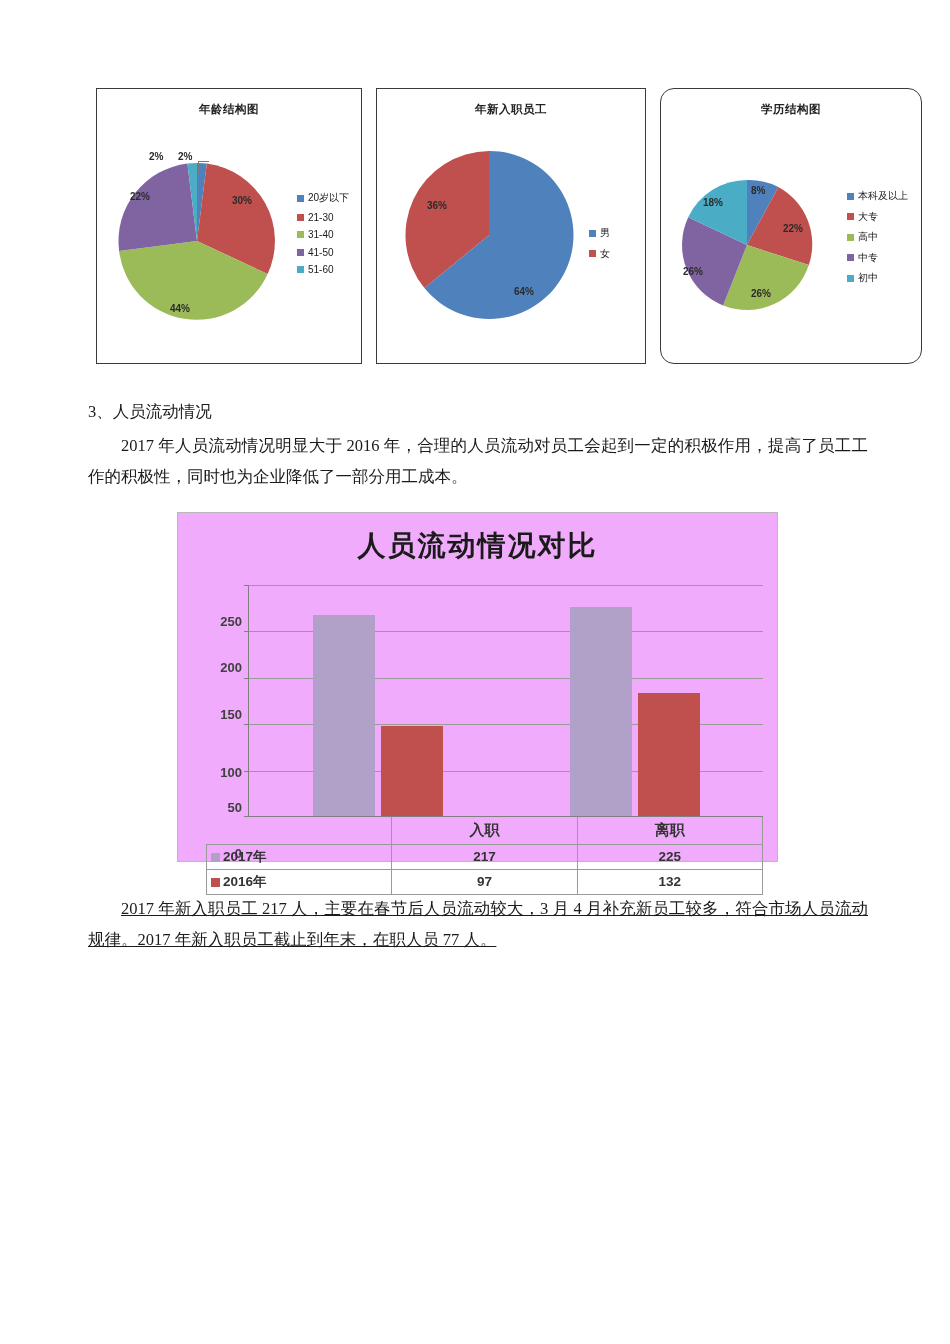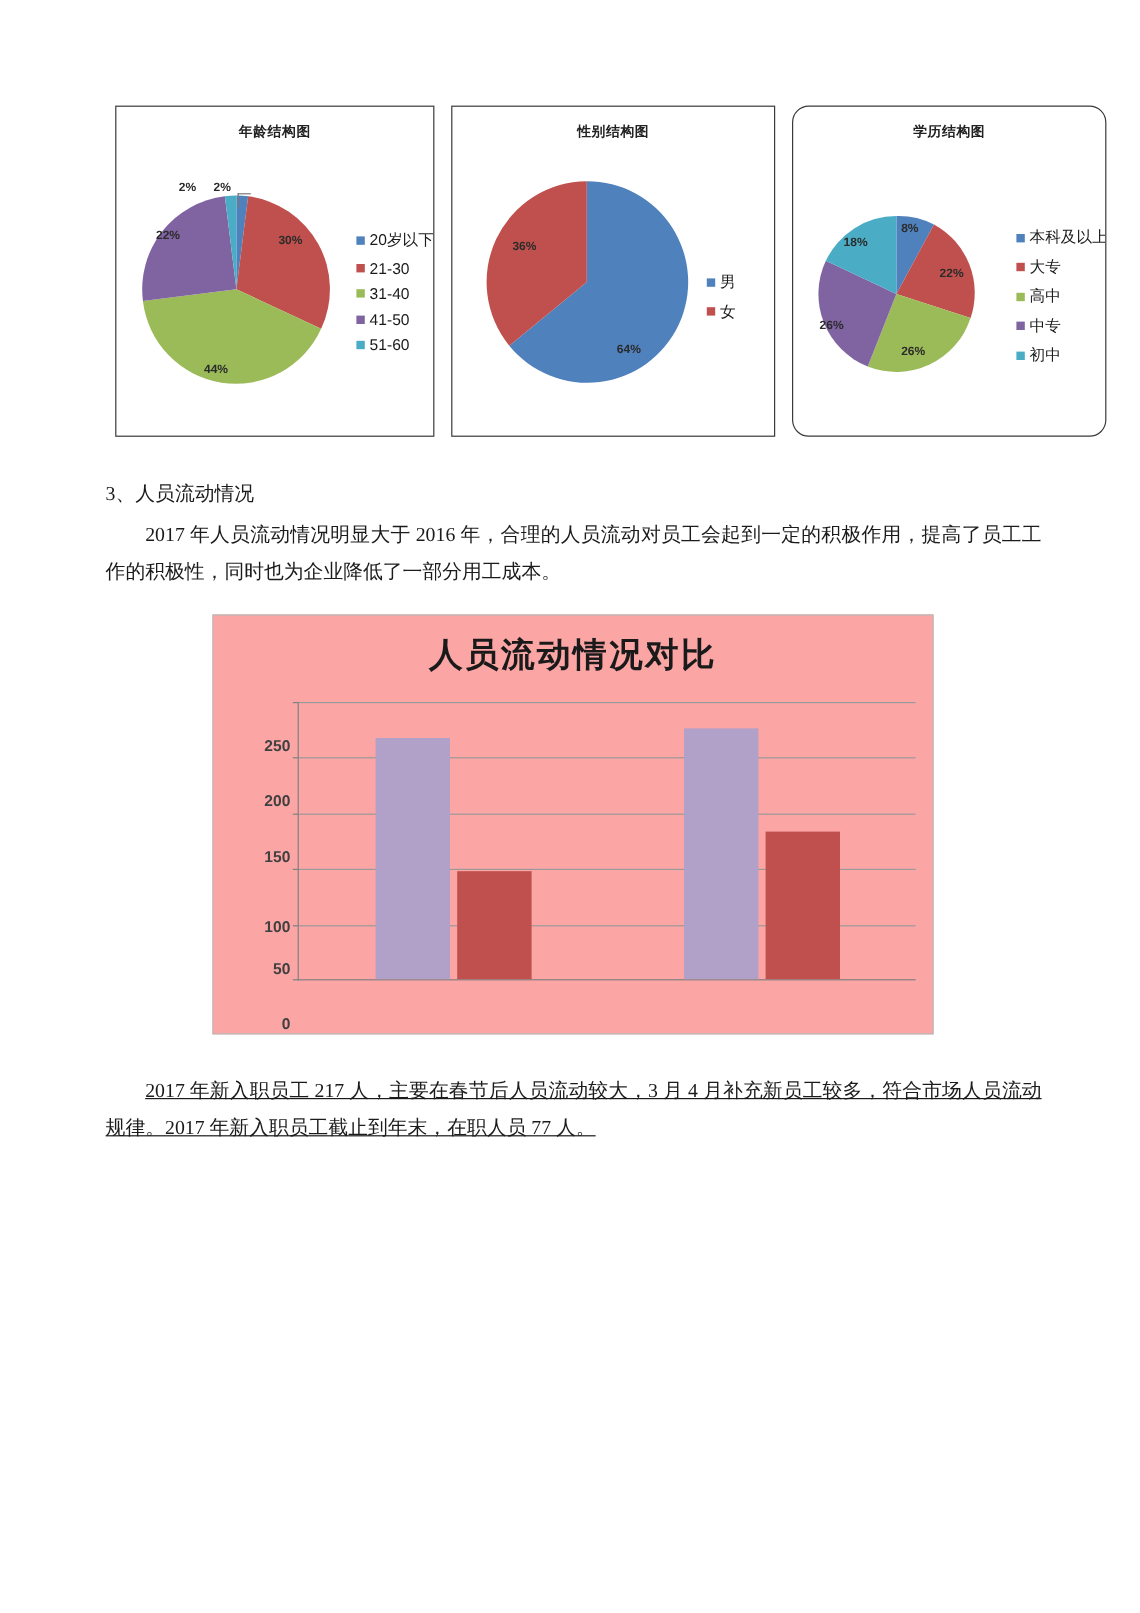--- a/index.html
+++ b/index.html
@@ -58,21 +58,21 @@
     white-space: nowrap;
   }
   .leader {
     position: absolute;
     background: #7a7a7a;
   }
 
   .legend {
     position: absolute;
     font-family: "Liberation Sans", "DejaVu Sans", sans-serif;
-    font-size: 13px;
+    font-size: 10px;
     color: #1a1a1a;
   }
   .legend .item {
     display: flex;
     align-items: center;
     margin-bottom: 6.5px;
     white-space: nowrap;
   }
   .legend .swatch {
     width: 7px; height: 7px;
@@ -96,21 +96,21 @@
   .para-2 { top: 893px; text-align: justify; text-decoration: underline; }
 
   
   .bar-chart-box {
     position: absolute;
     left: 177px;
     top: 512px;
     width: 601px;
     height: 350px;
     border: 1px solid #b9b9b9;
-    background: #fca5a5;
+    background: #f0abfc;
   }
   .bar-title {
     text-align: center;
     margin-top: 14px;
     font-family: "Liberation Serif", "DejaVu Serif", serif;
     font-weight: bold;
     font-size: 28px;
     letter-spacing: 2px;
     color: #1a1a1a;
   }
@@ -273,21 +273,21 @@
         </div>
         <div class="item">
           <span class="swatch" style="background:#4BACC6"></span>
           <span>51-60</span>
         </div>
       </div>
     </div>
   </div>
 
   <div class="chart-box gender">
-    <div class="pie-title">性别结构图</div>
+    <div class="pie-title">年新入职员工</div>
     <div class="pie-body">
 
       <svg width="270" height="230" viewBox="0 0 270 230" style="position:absolute;left:0;top:0;">
 
         <path d="M112,112 L112,28 A84,84 0 1,1 47.4,165.1 Z" fill="#4F81BD"></path>
 
         <path d="M112,112 L47.4,165.1 A84,84 0 0,1 112,28 Z" fill="#C0504D"></path>
       </svg>
 
       <span class="pie-label" style="left:50px; top:77px;">36%</span>
@@ -393,18 +393,43 @@
           <div class="bar s2017" style="height:201.5px;"></div>
           <div class="bar s2016" style="height:90.1px;"></div>
         </div>
         <div class="bar-group">
           <div class="bar s2017" style="height:208.9px;"></div>
           <div class="bar s2016" style="height:122.6px;"></div>
         </div>
       </div>
     </div>
 
+    <div class="data-table">
+      <table>
+        <tbody>
+            <tr>
+          <td class="corner"></td>
+          <td class="cat">入职</td>
+          <td class="cat">离职</td>
+        </tr>
+        <tr>
+          <td class="row-head">
+            <span class="sw c2017"></span><span>2017年</span>
+          </td>
+          <td>217</td>
+          <td>225</td>
+        </tr>
+        <tr>
+          <td class="row-head">
+            <span class="sw c2016"></span><span>2016年</span>
+          </td>
+          <td>97</td>
+          <td>132</td>
+        </tr>
+      </tbody>
+        </table>
+    </div>
   </div>
 </div>
 
 <div class="doc-text para-2">
   <span class="indent">2017 年新入职员工 217 人，主要在春节后人员流动较大，3 月 4 月补充新员工较多，符合市场人员流动规律。2017 年新入职员工截止到年末，在职人员 77 人。</span>
 </div>
 
 </body></html>

